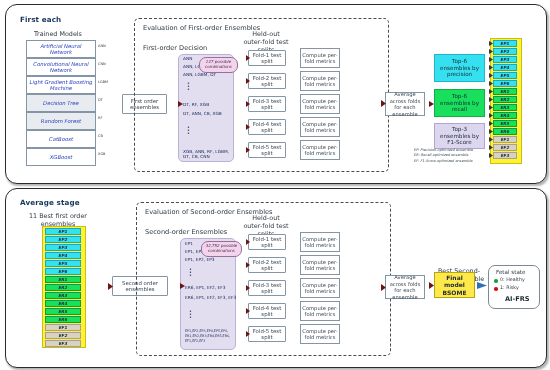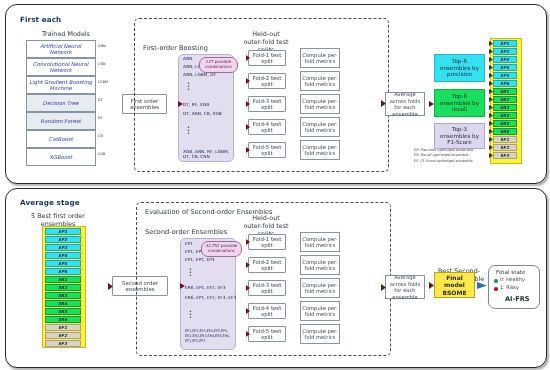--- a/index.html
+++ b/index.html
@@ -170,41 +170,42 @@
     <path class="ln" d="M340 242 L381 287"></path>
     <path class="ln" d="M340 265 L381 287"></path>
     <path class="ln" d="M340 288 L381 288"></path>
     <path class="ln" d="M340 311 L381 289"></path>
     <path class="ln" d="M340 334 L381 289"></path>
   </svg>
 
   <div class="stage" id="stage1"></div>
   <div class="stage-title" style="left:20px;top:15px;">First each</div>
 
-  <div class="col-title" style="left:26px;top:30px;width:80px;">Trained Models</div>
+  <div class="col-title" style="left:18px;top:30px;width:80px;">Trained Models</div>
 
   <div class="mbox plain" style="left:26px;top:40px;width:70px;height:18px;">Artificial Neural Network</div>
   <div class="abbr" style="left:98px;top:44px;">ANN</div>
   <div class="mbox plain" style="left:26px;top:58px;width:70px;height:18px;">Convolutional Neural Network</div>
   <div class="abbr" style="left:98px;top:62px;">CNN</div>
   <div class="mbox plain" style="left:26px;top:76px;width:70px;height:18px;">Light Gradient Boosting Machine</div>
   <div class="abbr" style="left:98px;top:80px;">LGBM</div>
   <div class="mbox alt" style="left:26px;top:94px;width:70px;height:18px;">Decision Tree</div>
   <div class="abbr" style="left:98px;top:98px;">DT</div>
   <div class="mbox alt" style="left:26px;top:112px;width:70px;height:18px;">Random Forest</div>
   <div class="abbr" style="left:98px;top:116px;">RF</div>
   <div class="mbox plain" style="left:26px;top:130px;width:70px;height:18px;">CatBoost</div>
   <div class="abbr" style="left:98px;top:134px;">CB</div>
   <div class="mbox plain" style="left:26px;top:148px;width:70px;height:18px;">XGBoost</div>
   <div class="abbr" style="left:98px;top:152px;">XGB</div>
 
   <div class="pbox" style="left:122px;top:94px;width:45px;height:20px;">First order ensembles</div>
 
   <div class="dash" style="left:134px;top:18px;width:253px;height:152px;"></div>
-  <div class="col-title" style="left:143px;top:44px;width:90px;text-align:left;font-size:6.6px;">First-order Boosting</div>
+  <div class="col-title" style="left:143px;top:24px;width:150px;text-align:left;font-size:6.6px;">Evaluation of First-order Ensembles</div>
+  <div class="col-title" style="left:143px;top:44px;width:90px;text-align:left;font-size:6.6px;">First-order Decision</div>
 
   <div class="listbox" style="left:178px;top:54px;width:54px;height:106px;"></div>
   <div class="litem" style="left:183px;top:56px;">ANN</div>
   <div class="litem" style="left:183px;top:64px;">ANN, LGBM</div>
   <div class="litem" style="left:183px;top:72px;">ANN, LGBM, DT</div>
   <div class="vdots" style="left:187px;top:82px;">•<br>•<br>•</div>
   <div class="litem" style="left:183px;top:102px;">DT, RF, XGB</div>
   <div class="litem" style="left:183px;top:111px;">DT, ANN, CB, XGB</div>
   <div class="vdots" style="left:187px;top:126px;">•<br>•<br>•</div>
   <div class="litem" style="left:183px;top:149px;white-space:normal;width:46px;">XGB, ANN, RF, LGBM, DT, CB, CNN</div>
@@ -250,21 +251,21 @@
 
   <div class="legend" style="left:414px;top:148px;">
     <div>EP: Precision-optimized ensemble</div>
     <div>ER: Recall-optimized ensemble</div>
     <div>EF: F1-Score-optimized ensemble</div>
   </div>
 
   <div class="stage" id="stage2"></div>
   <div class="stage-title" style="left:20px;top:198px;">Average stage</div>
 
-  <div class="col-title" style="left:20px;top:212px;width:76px;">5 Best first order ensembles</div>
+  <div class="col-title" style="left:20px;top:212px;width:76px;">11 Best first order ensembles</div>
 
   <div class="stackwrap" style="left:42px;top:226px;width:42px;height:120px;"></div>
   <div class="chip cy" style="left:45px;top:228px;width:36px;height:7px;">EP1</div>
   <div class="chip cy" style="left:45px;top:236px;width:36px;height:7px;">EP2</div>
   <div class="chip cy" style="left:45px;top:244px;width:36px;height:7px;">EP3</div>
   <div class="chip cy" style="left:45px;top:252px;width:36px;height:7px;">EP4</div>
   <div class="chip cy" style="left:45px;top:260px;width:36px;height:7px;">EP5</div>
   <div class="chip cy" style="left:45px;top:268px;width:36px;height:7px;">EP6</div>
   <div class="chip gr" style="left:45px;top:276px;width:36px;height:7px;">ER1</div>
   <div class="chip gr" style="left:45px;top:284px;width:36px;height:7px;">ER2</div>

